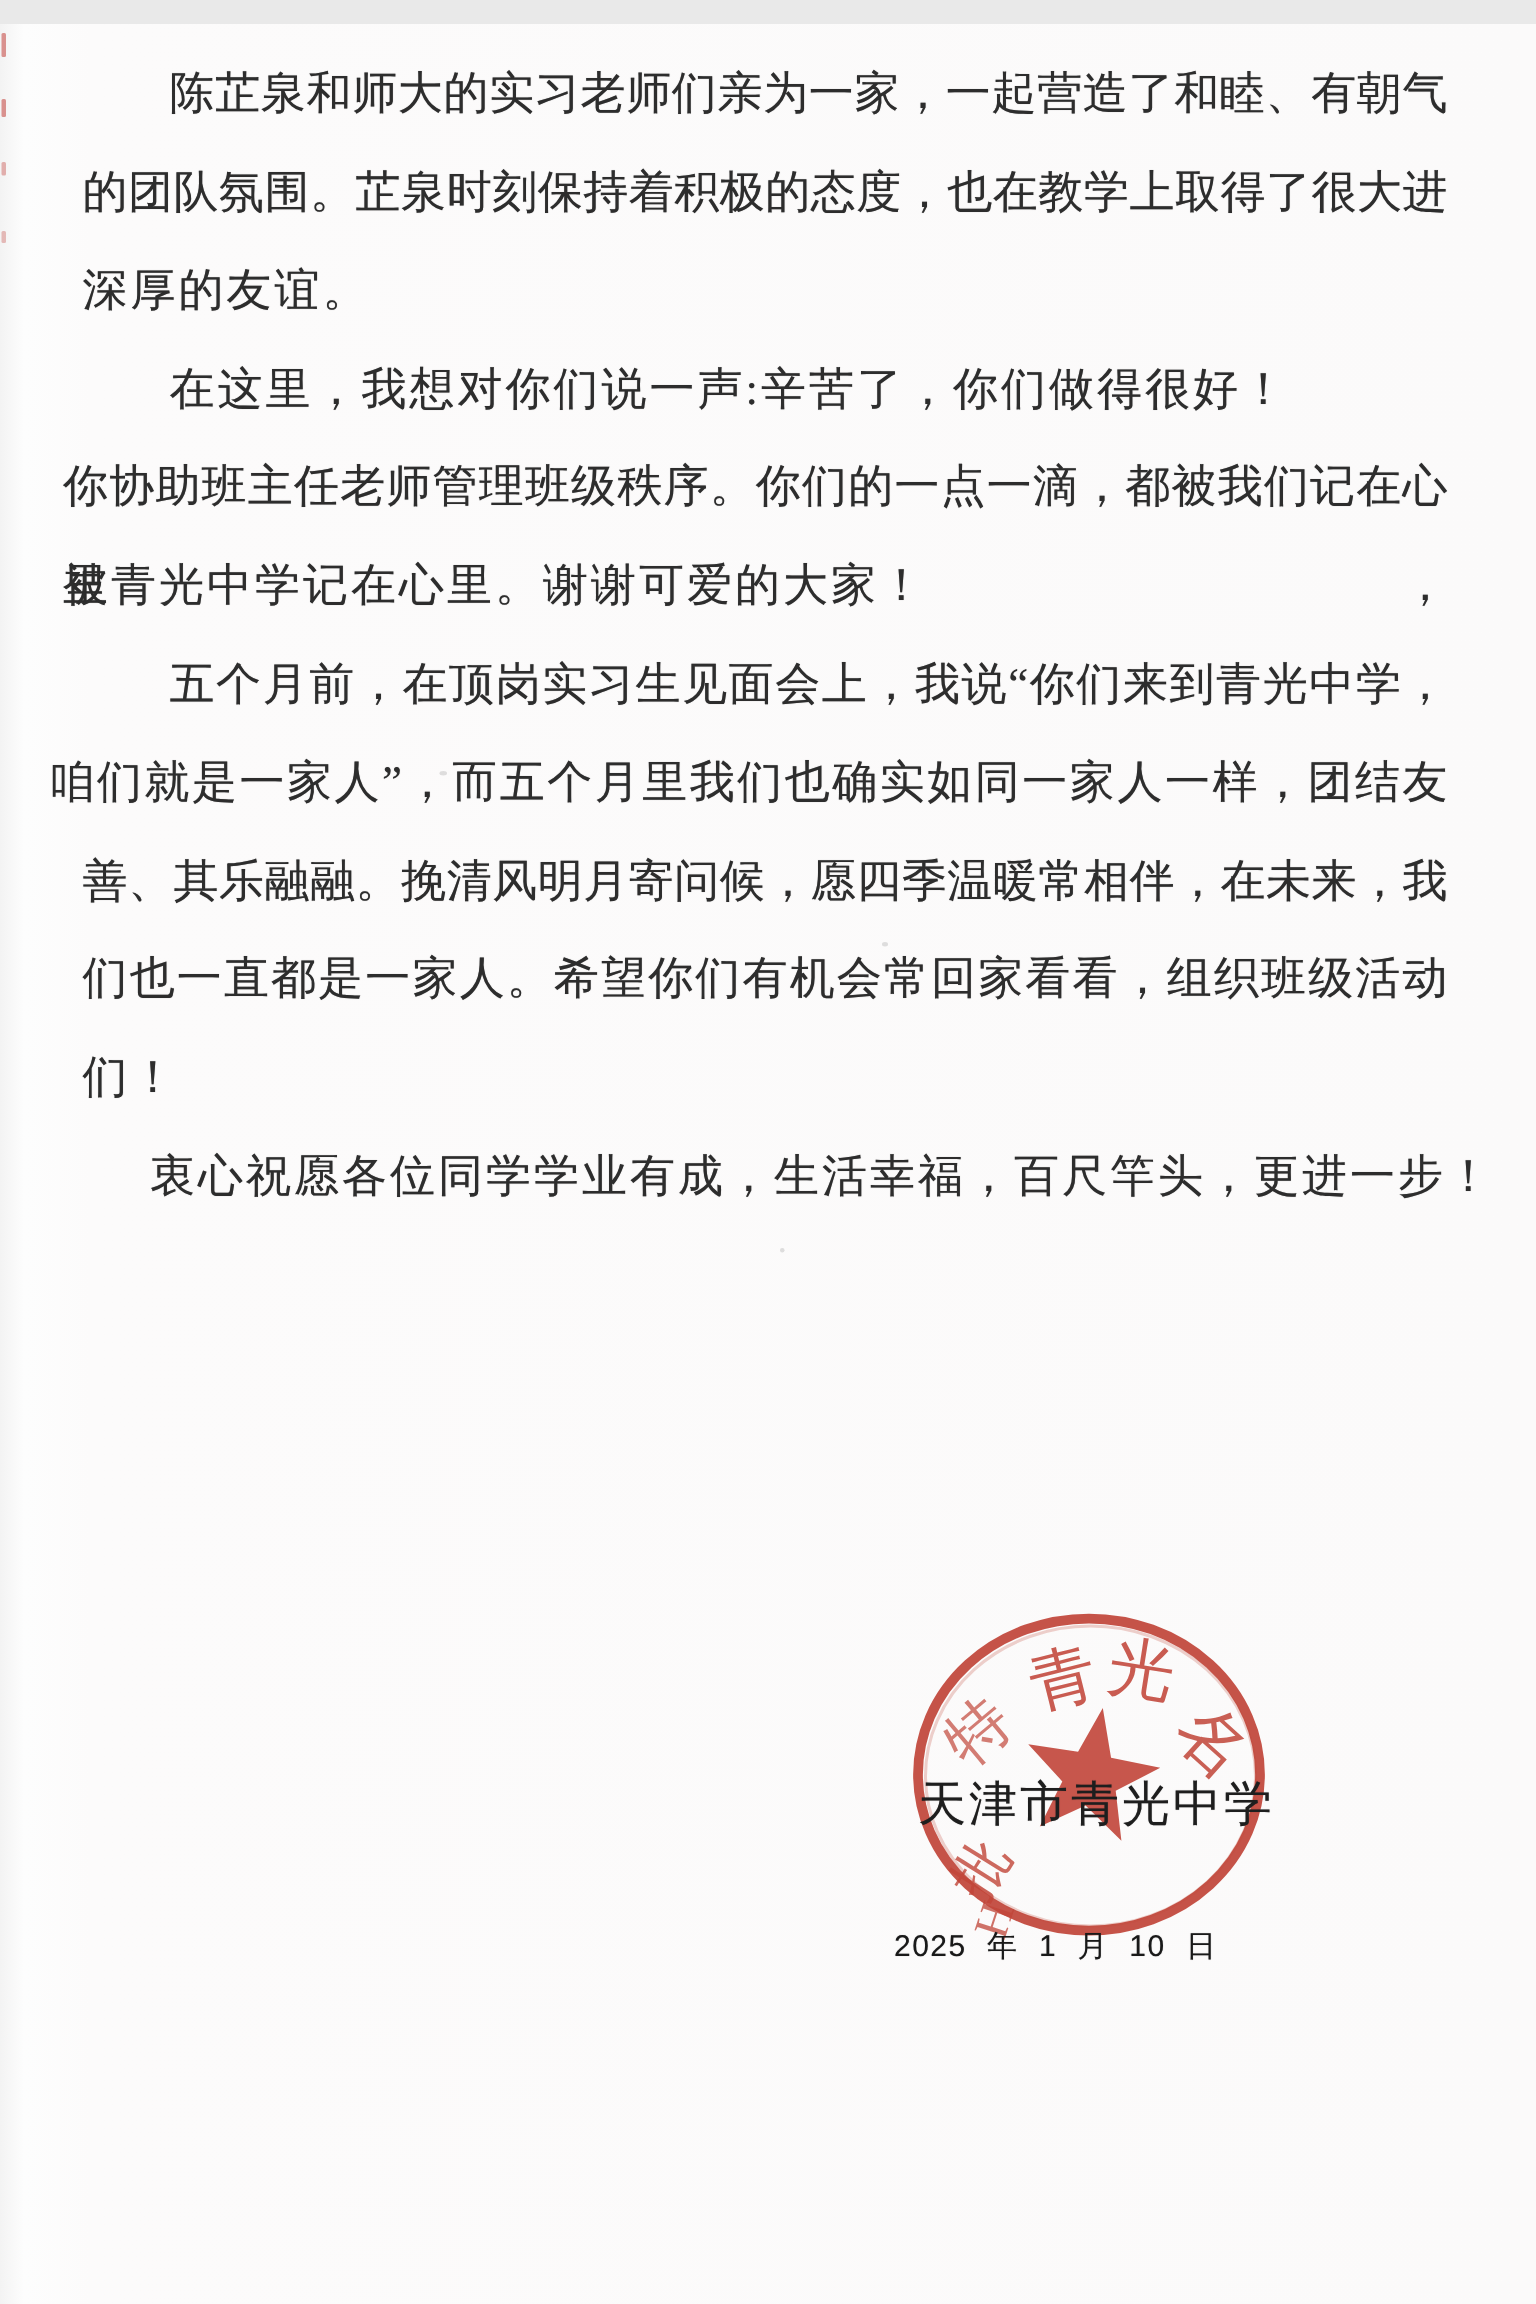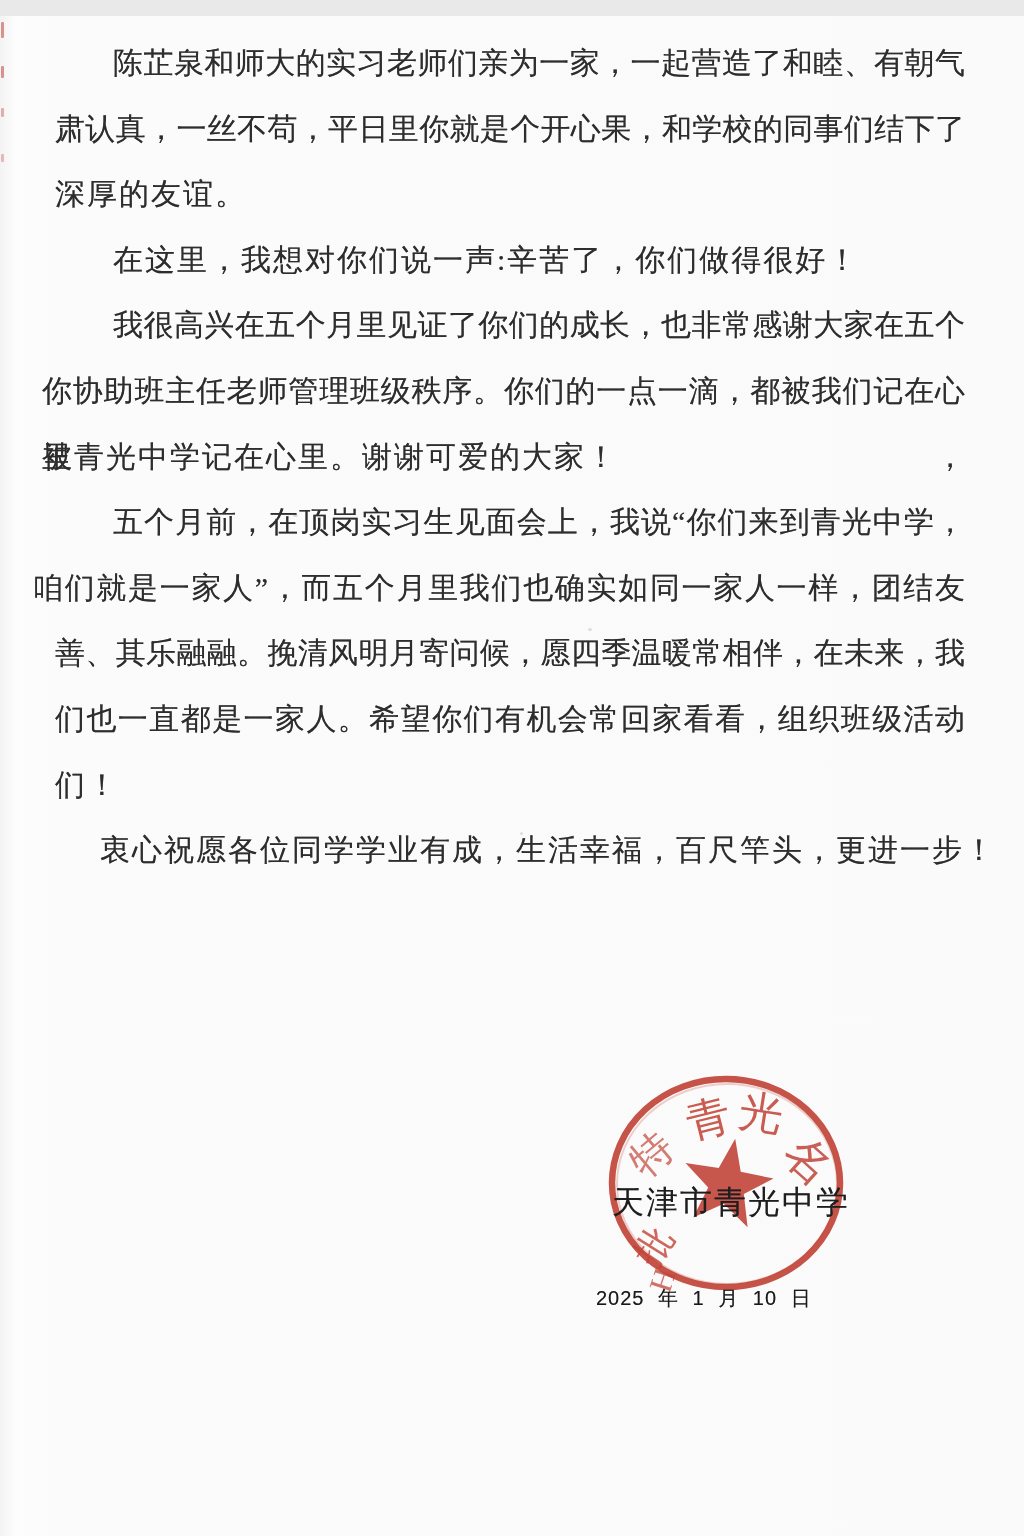--- a/index.html
+++ b/index.html
@@ -88,24 +88,23 @@
   <div class="redmark rm1"></div>
   <div class="redmark rm2"></div>
   <div class="redmark rm3"></div>
   <div class="redmark rm4"></div>
   <div class="speck sp1"></div>
   <div class="speck sp2"></div>
   <div class="speck sp3"></div>
 
   <div class="letter-body">
       <div class="line indent j">陈芷泉和师大的实习老师们亲为一家，一起营造了和睦、有朝气</div>
-      <div class="line flush j">肃认真，一丝不苟，平日里你就是个开心果，和学校的同事们结下了</div>
+      <div class="line flush j">的团队氛围。芷泉时刻保持着积极的态度，也在教学上取得了很大进</div>
       <div class="line flush">深厚的友谊。</div>
       <div class="line indent">在这里，我想对你们说一声:辛苦了，你们做得很好！</div>
-      <div class="line indent j">我很高兴在五个月里见证了你们的成长，也非常感谢大家在五个</div>
       <div class="line hang j">你协助班主任老师管理班级秩序。你们的一点一滴，都被我们记在心里，</div>
       <div class="line hang">被青光中学记在心里。谢谢可爱的大家！</div>
       <div class="line indent j">五个月前，在顶岗实习生见面会上，我说“你们来到青光中学，</div>
       <div class="line hang2 j">咱们就是一家人”，而五个月里我们也确实如同一家人一样，团结友</div>
       <div class="line flush j">善、其乐融融。挽清风明月寄问候，愿四季温暖常相伴，在未来，我</div>
       <div class="line flush j">们也一直都是一家人。希望你们有机会常回家看看，组织班级活动</div>
       <div class="line flush">们！</div>
       <div class="line indent2">衷心祝愿各位同学学业有成，生活幸福，百尺竿头，更进一步！</div>
     </div>
 

